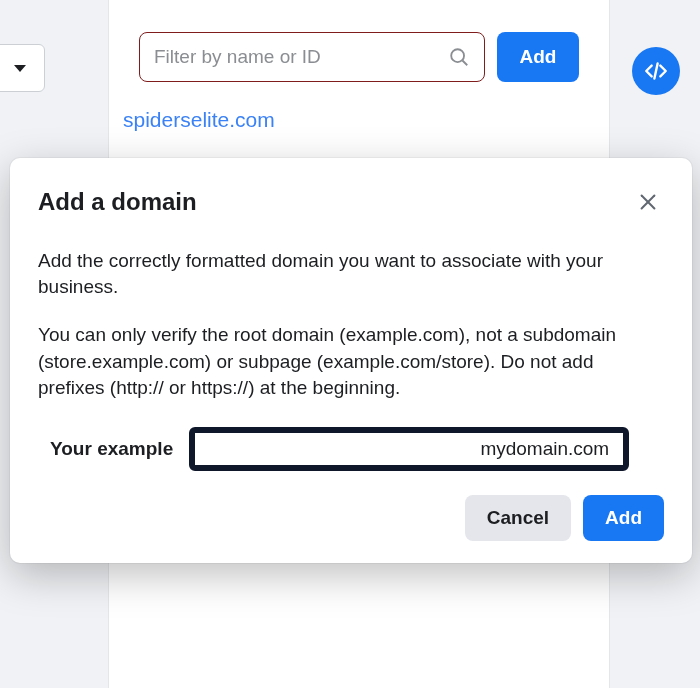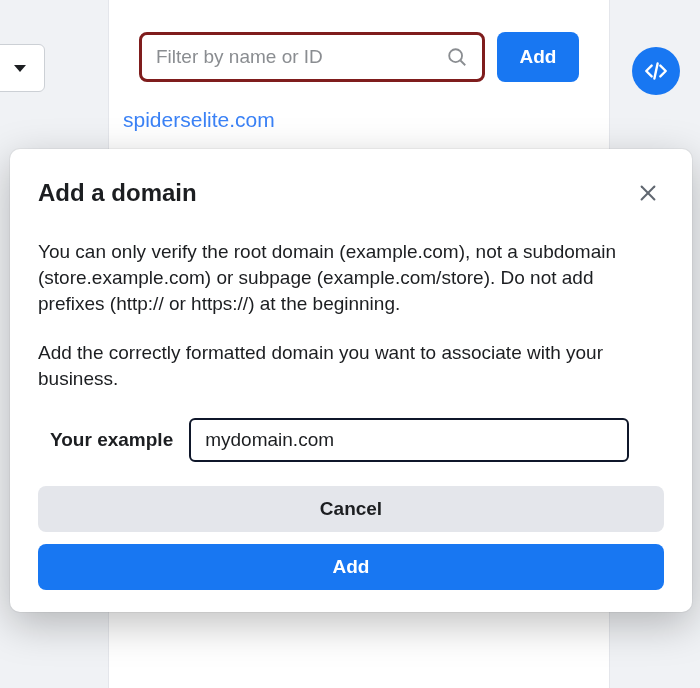--- a/index.html
+++ b/index.html
@@ -48,21 +48,21 @@
     }
     .bg-filter-row {
       display: flex;
       gap: 12px;
       padding: 32px 30px 12px;
       align-items: center;
     }
     .bg-filter-input {
       flex: 1;
       height: 50px;
-      border: 3px solid #7f1d1d;
+      border: 1px solid #7f1d1d;
       border-radius: 8px;
       display: flex;
       align-items: center;
       padding: 0 14px;
       color: #8a8d91;
       font-size: 19px;
     }
     .bg-filter-input .ph { flex: 1; }
     .bg-add-btn {
       width: 82px;
@@ -99,21 +99,21 @@
       position: absolute;
       inset: 0;
       background: rgba(255,255,255,0.0);
       display: flex;
       align-items: flex-start;
       justify-content: center;
     }
     .modal {
       position: absolute;
       left: 10px;
-      top: 149px;
+      top: 158px;
       width: 682px;
       background: #fff;
       border-radius: 10px;
       box-shadow: 0 12px 40px rgba(0,0,0,0.25), 0 0 0 1px rgba(0,0,0,0.04);
       padding: 28px 28px 22px;
     }
     .modal-header {
       display: flex;
       align-items: center;
       justify-content: space-between;
@@ -147,39 +147,39 @@
     }
     .field-label {
       font-weight: 700;
       font-size: 19px;
       color: #1c1e21;
       white-space: nowrap;
     }
     .domain-input {
       flex: 1;
       height: 44px;
-      border: 2px solid #0f172a;
+      border: 6px solid #0f172a;
       border-radius: 6px;
       padding: 0 14px;
       font-size: 19px;
       color: #1c1e21;
       outline: none;
       max-width: 440px;
+      text-align: right;
     }
     .helper-text {
       font-size: 19px;
       line-height: 1.38;
       color: #8a8d91;
       margin-bottom: 48px;
     }
     .modal-footer {
       display: flex;
       justify-content: flex-end;
       gap: 12px;
-      flex-direction: column;
     }
     .btn {
       height: 46px;
       border: none;
       border-radius: 8px;
       font-size: 19px;
       font-weight: 600;
       padding: 0 22px;
       cursor: pointer;
     }
@@ -235,22 +235,22 @@
       <div class="close-btn">
         <span>
           <svg width="22" height="22" viewBox="0 0 24 24" fill="none" stroke="#606770" stroke-width="2.2" stroke-linecap="round">
             <line x1="5" y1="5" x2="19" y2="19"></line>
             <line x1="19" y1="5" x2="5" y2="19"></line>
           </svg>
         </span>
       </div>
     </div>
     <div class="modal-body">
+      <p>Add the correctly formatted domain you want to associate with your business.</p>
       <p>You can only verify the root domain (example.com), not a subdomain (store.example.com) or subpage (example.com/store). Do not add prefixes (http:// or https://) at the beginning.</p>
-      <p>Add the correctly formatted domain you want to associate with your business.</p>
       <div class="field-row">
         <div class="field-label">Your example</div>
         <input class="domain-input" type="text" value="mydomain.com" style="">
       </div>
     </div>
     <div class="modal-footer">
       <button class="btn btn-secondary">
         <span>Cancel</span>
       </button>
       <button class="btn btn-primary">

